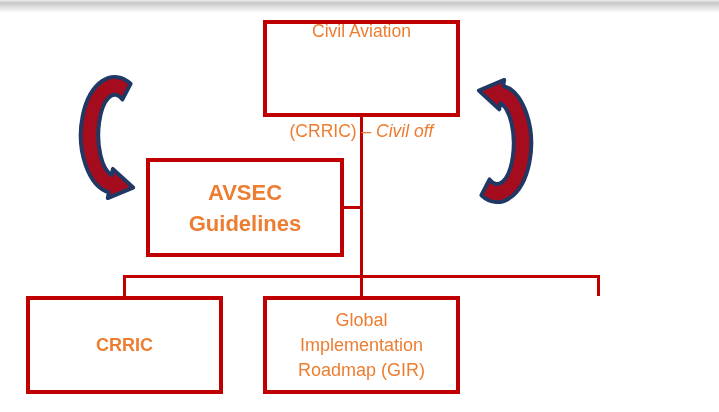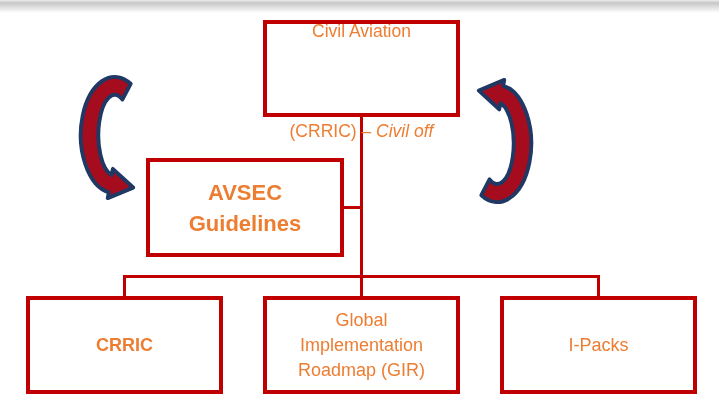--- a/index.html
+++ b/index.html
@@ -125,17 +125,14 @@
   <div class="node bottom-box crric-box">
     <div class="label">CRRIC</div>
   </div>
 
   <div class="node bottom-box gir-box">
     <div class="label">Global
 Implementation
 Roadmap (GIR)</div>
   </div>
 
-  <div class="node bottom-box ipacks-box">
-    <div class="label">I-Packs</div>
-  </div>
 
 </div>
 
 </body></html>

